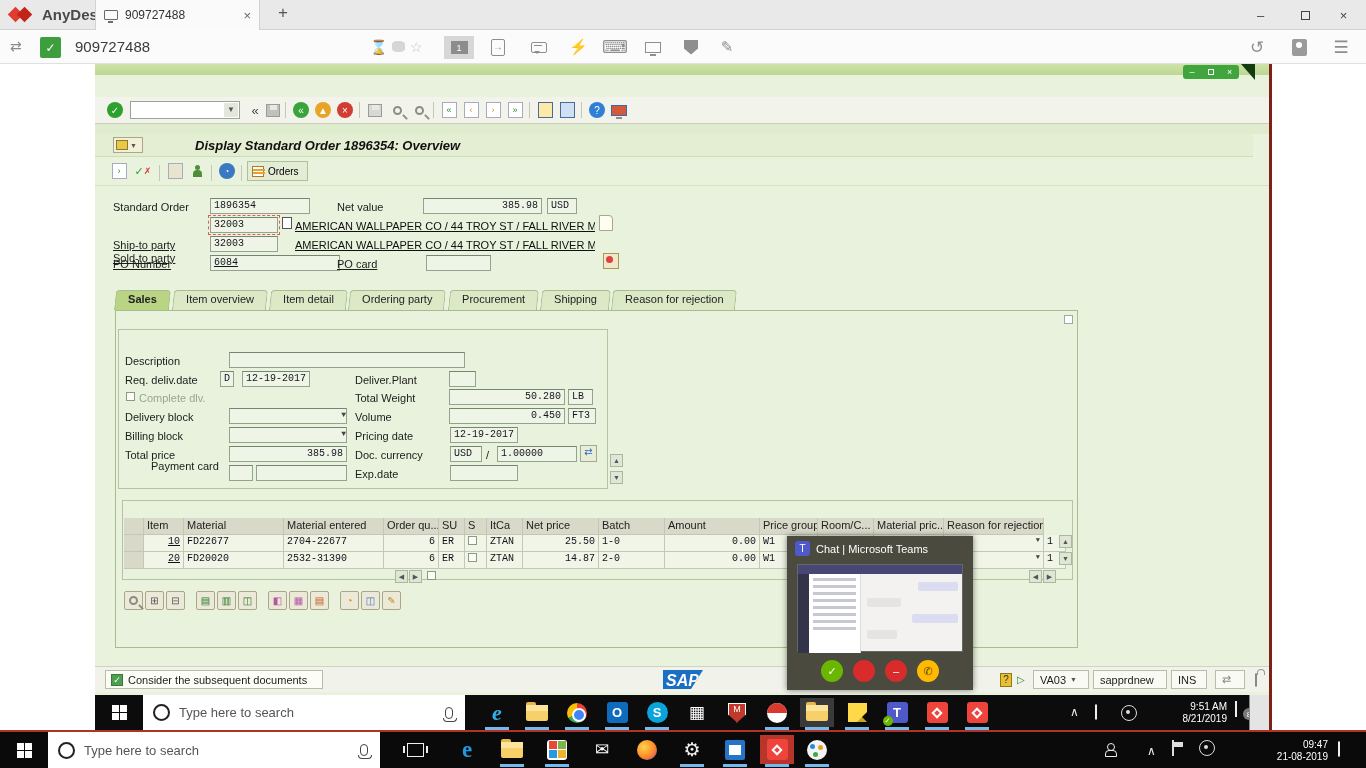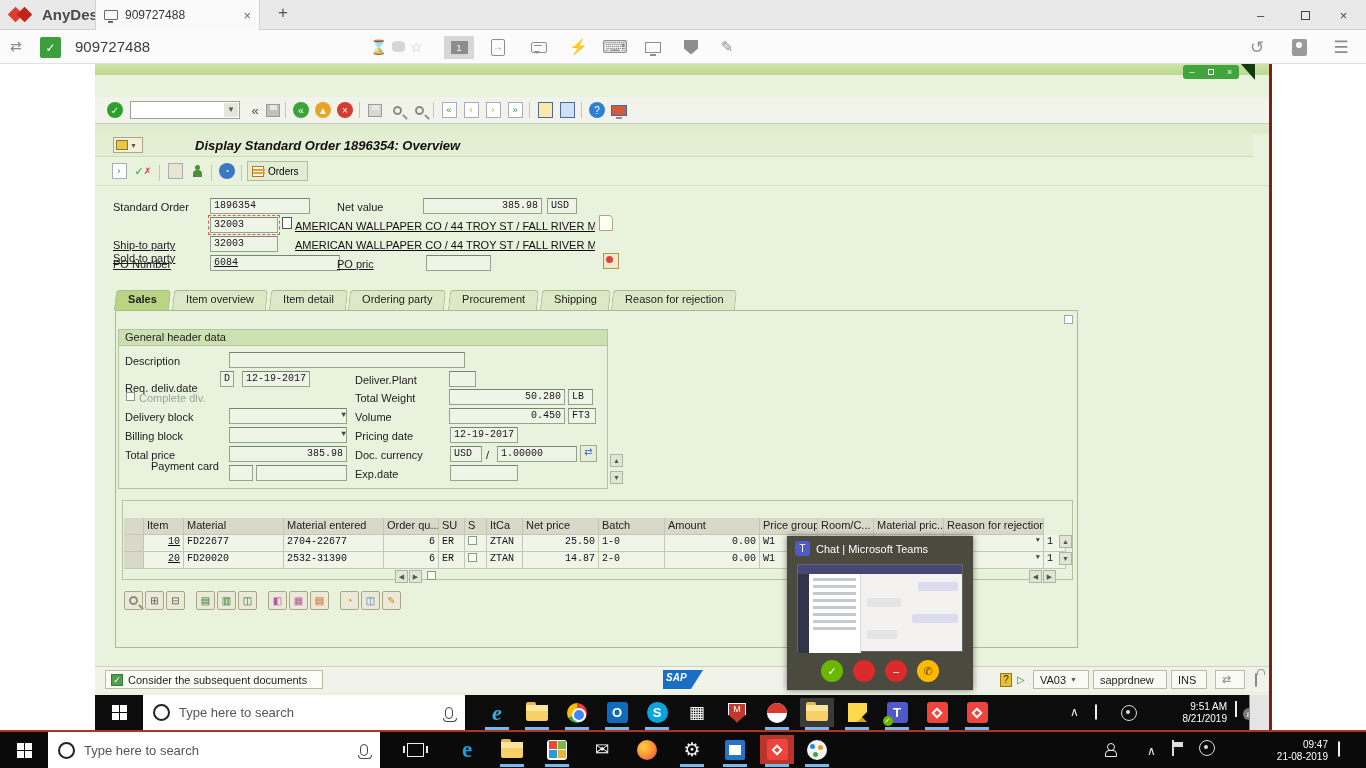--- a/index.html
+++ b/index.html
@@ -105,21 +105,21 @@
   .c.r { text-align:right; }
   .selcell { background:#d9d9ca !important; }
   .cb { width:9px; height:9px; border:1px solid #8a9a84; background:#fdfdf8; display:inline-block; }
   .cal-ico { display:inline-block; width:11px; height:10px; background:#fff; border:1px solid #3a6aaa; vertical-align:-1px; }
   .cal-ico i { display:block; height:3px; background:#e8b840; border-bottom:1px solid #3a6aaa; }
   .itbtn { position:absolute; width:19px; height:19px; background:#ece9d8; border:1px solid #a8a888; border-radius:2px; font-size:10px; color:#555; display:flex; align-items:center; justify-content:center; }
 
   .sap-bottom { position:absolute; left:0; top:602px; width:1176px; height:26px; background:#f1f2ea; border-top:1px solid #cfd4c2; }
   .consider { position:absolute; left:10px; top:3px; width:218px; height:19px; background:#fdfdf8; border:1px solid #b8bca8; display:flex; align-items:center; gap:5px; padding:0 5px; }
   .gcheck { width:12px; height:12px; background:#4ea04e; color:#fff; font-size:9px; display:flex; align-items:center; justify-content:center; border:1px solid #3a7a3a; }
-  .saplogo { position:absolute; left:568px; top:3px; width:40px; height:19px; background:#1a6fc4; clip-path:polygon(0 0,100% 0,70% 100%,0 100%); color:#fff; font-weight:bold; font-style:italic; font-size:10px; padding:2px 0 0 3px; }
+  .saplogo { position:absolute; left:568px; top:3px; width:40px; height:19px; background:#1a6fc4; clip-path:polygon(0 0,100% 0,70% 100%,0 100%); color:#fff; font-weight:bold; font-style:italic; font-size:16px; padding:2px 0 0 3px; }
   .sbbox { position:absolute; top:3px; height:19px; background:#fafaf4; border:1px solid #b8bca8; font-size:11px; display:flex; align-items:center; padding:0 6px; gap:4px; color:#222; }
   .lock-ico { width:10px; height:8px; border:1px solid #888; border-radius:1px; background:#d8d8d0; position:relative; margin-top:4px; }
   .lock-ico:before { content:""; position:absolute; left:1px; top:-5px; width:6px; height:5px; border:1.5px solid #999; border-bottom:none; border-radius:4px 4px 0 0; }
 
   
   .teams-pop { position:absolute; left:787px; top:536px; width:186px; height:154px; background:#4a4a3f; z-index:40; box-shadow:0 0 6px rgba(0,0,0,.5); }
   .tp-head { display:flex; align-items:center; gap:6px; padding:5px 8px; }
   .teams-ico { width:15px; height:15px; background:#5059c9; border-radius:3px; color:#fff; font-size:10px; display:flex; align-items:center; justify-content:center; }
   .tp-title { color:#fff; font-size:11px; }
   .tp-thumb { position:absolute; left:10px; top:28px; width:166px; height:88px; background:#f3f2f1; border:1px solid #666; }
@@ -360,42 +360,41 @@
     <span class="clip-ico" style="left:187px;top:153px;"></span>
     <span class="linktxt" style="left:200px;top:156px;max-width:300px;overflow:hidden;">AMERICAN WALLPAPER CO / 44 TROY ST / FALL RIVER MA 0..</span>
     <span class="note-ico" style="left:504px;top:151px;"></span>
 
     <span class="lbl u" style="left:18px;top:175px;">Ship-to party</span>
     <span class="fld" style="left:115px;top:172px;width:68px;">32003</span>
     <span class="linktxt" style="left:200px;top:175px;max-width:300px;overflow:hidden;">AMERICAN WALLPAPER CO / 44 TROY ST / FALL RIVER MA 0..</span>
 
     <span class="lbl u" style="left:18px;top:194px;">PO Number</span>
     <span class="fld" style="left:115px;top:191px;width:130px;text-decoration:underline;">6084</span>
-    <span class="lbl u" style="left:242px;top:194px;">PO pric</span>
+    <span class="lbl u" style="left:242px;top:194px;">PO card</span>
     <span class="fld" style="left:331px;top:191px;width:65px;"></span>
     <span class="addr-ico" style="left:508px;top:189px;"></span>
 
     <div class="tabs">
       <span class="tab active"><span>Sales</span></span>
       <span class="tab"><span>Item overview</span></span>
       <span class="tab"><span>Item detail</span></span>
       <span class="tab"><span>Ordering party</span></span>
       <span class="tab"><span>Procurement</span></span>
       <span class="tab"><span>Shipping</span></span>
       <span class="tab"><span>Reason for rejection</span></span>
     </div>
 
     <div class="tabpanel">
       <span class="abs" style="right:4px;top:4px;width:9px;height:9px;border:1px solid #9aa;background:#fff;"></span>
 
       <div class="grpbox" style="left:2px;top:18px;width:490px;height:160px;">
-        <div class="grptitle">General header data</div>
         <span class="lbl" style="left:6px;top:25px;">Description</span>
         <span class="fld" style="left:110px;top:22px;width:236px;"></span>
-        <span class="lbl" style="left:6px;top:44px;margin-top:8px;">Req. deliv.date</span>
+        <span class="lbl" style="left:6px;top:44px;">Req. deliv.date</span>
         <span class="fld" style="left:101px;top:41px;width:14px;">D</span>
         <span class="fld" style="left:123px;top:41px;width:68px;">12-19-2017</span>
         <span class="lbl" style="left:236px;top:44px;">Deliver.Plant</span>
         <span class="fld" style="left:330px;top:41px;width:27px;"></span>
         <span class="cb" style="position:absolute;left:7px;top:62px;"></span>
         <span class="lbl dim" style="left:20px;top:62px;">Complete dlv.</span>
         <span class="lbl" style="left:236px;top:62px;">Total Weight</span>
         <span class="fld r" style="left:330px;top:59px;width:116px;">50.280</span>
         <span class="fld" style="left:449px;top:59px;width:25px;">LB</span>
         <span class="lbl" style="left:6px;top:81px;">Delivery block</span>

